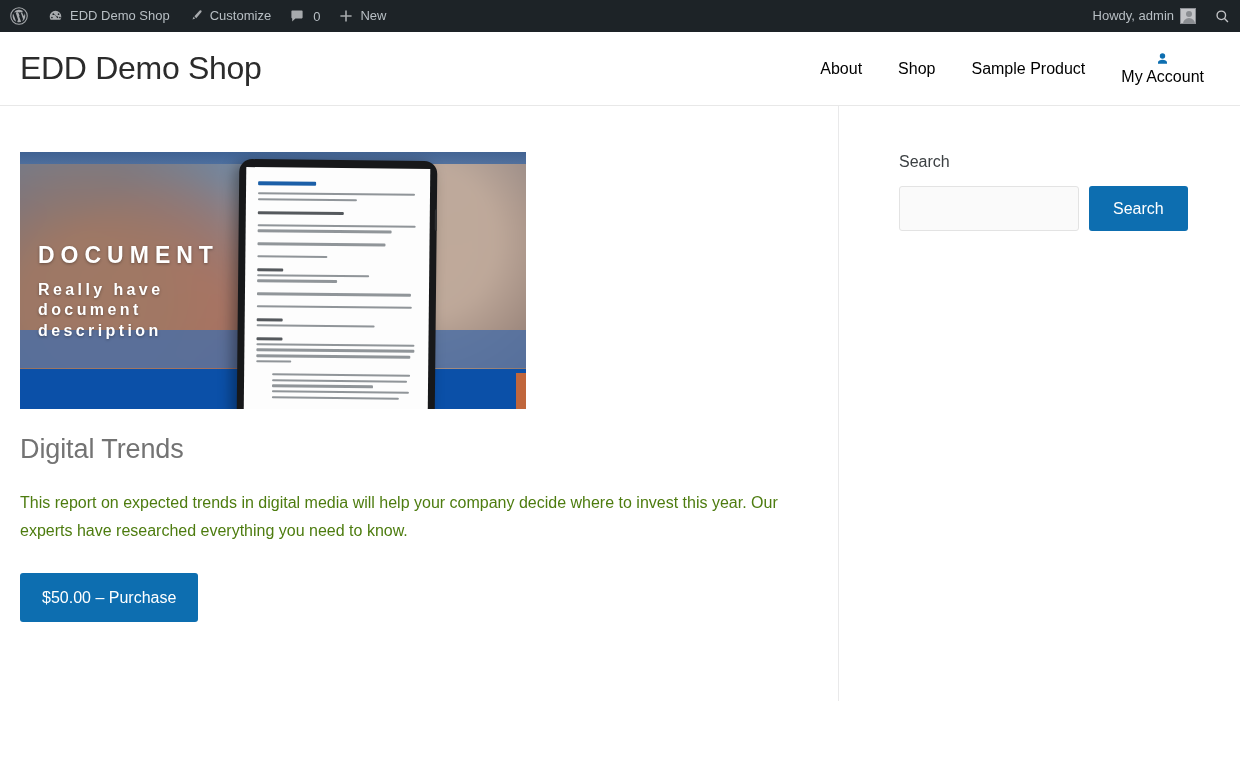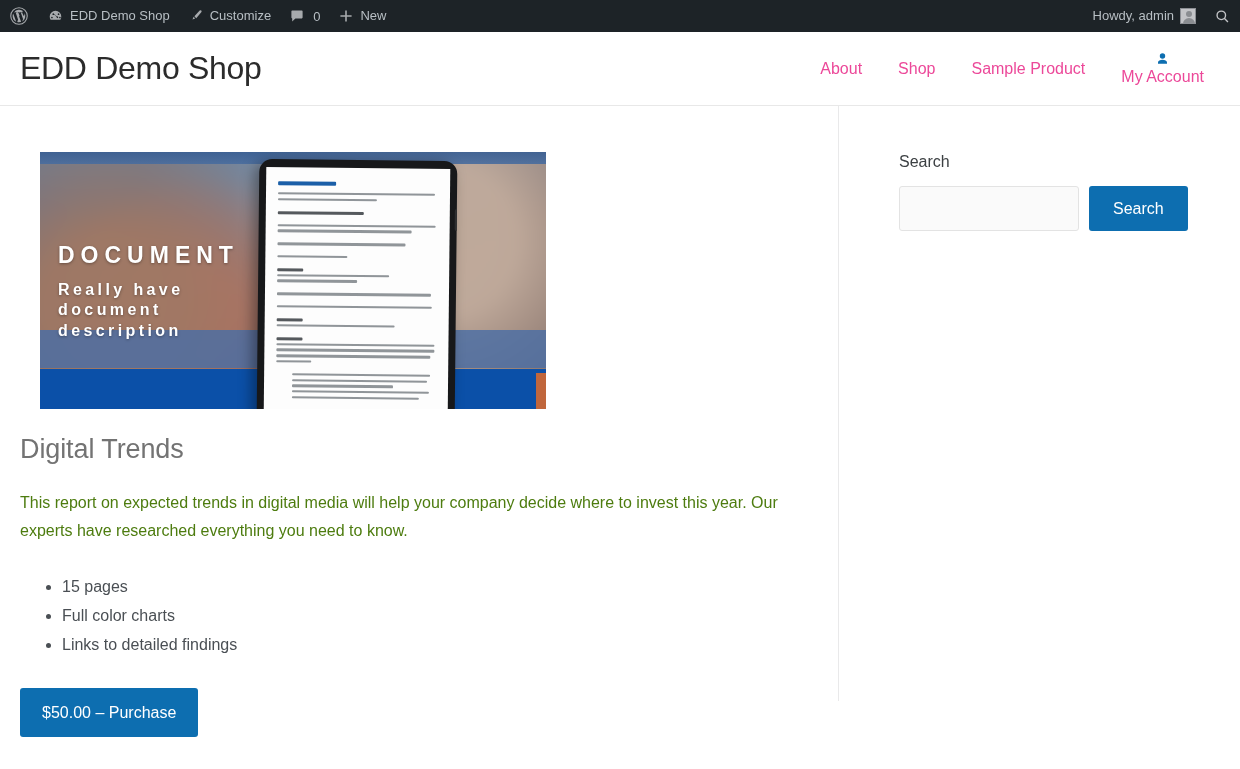--- a/index.html
+++ b/index.html
@@ -89,21 +89,21 @@
     margin: 0;
     line-height: 1.1;
   }
   .site-nav {
     margin-left: auto;
     display: flex;
     align-items: center;
     gap: 0px;
   }
   .nav-link {
-    color: #ec4899;
+    color: #000000;
     text-decoration: none;
     font-size: 16px;
     padding: 0 18px;
     display: inline-flex;
     align-items: center;
     gap: 2px;
     white-space: nowrap;
     cursor: pointer;
   }
   .nav-link.last { padding-right: 16px; flex-direction: column; }
@@ -129,21 +129,20 @@
     min-height: 595px;
   }
 
   
   .featured {
     position: relative;
     width: 506px;
     height: 257px;
     overflow: hidden;
     background: #5c6f86;
-    margin-left: 20px;
   }
   .fi-photo {
     position: absolute; inset: 0;
     background:
       radial-gradient(circle at 18% 58%, rgba(160,120,100,0.95) 0 14%, rgba(0,0,0,0) 40%),
       radial-gradient(circle at 33% 62%, rgba(190,110,90,0.8) 0 10%, rgba(0,0,0,0) 34%),
       radial-gradient(circle at 76% 36%, rgba(198,176,160,0.9) 0 16%, rgba(0,0,0,0) 45%),
       radial-gradient(circle at 92% 62%, rgba(120,98,92,0.9) 0 18%, rgba(0,0,0,0) 50%),
       radial-gradient(circle at 58% 20%, rgba(120,140,165,0.85) 0 18%, rgba(0,0,0,0) 50%),
       linear-gradient(180deg, #6d7f95 0%, #5f7390 25%, #6a6a72 55%, #6e5f5c 80%, #7d6d66 100%);
@@ -447,25 +446,20 @@
           <div class="doc-gap"></div>
 
         </div>
       </div>
     </div>
 
     <h2 class="product-title">Digital Trends</h2>
 
     <p class="product-desc">This report on expected trends in digital media will help your company decide where to invest this year. Our experts have researched everything you need to know.</p>
 
-    <ul class="product-list">
-      <li>15 pages</li>
-      <li>Full color charts</li>
-      <li>Links to detailed findings</li>
-    </ul>
 
     <button class="purchase-btn">$50.00 – Purchase</button>
   </main>
 
   <aside class="sidebar-col">
     <section>
       <h3 class="widget-title">Search</h3>
       <form class="search-row">
         <input class="search-input" type="text" placeholder="" style="">
         <button class="search-submit" type="submit">Search</button>

